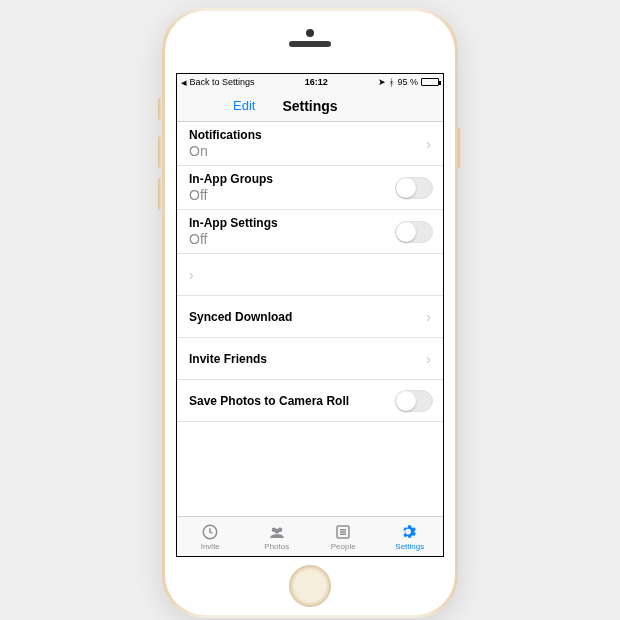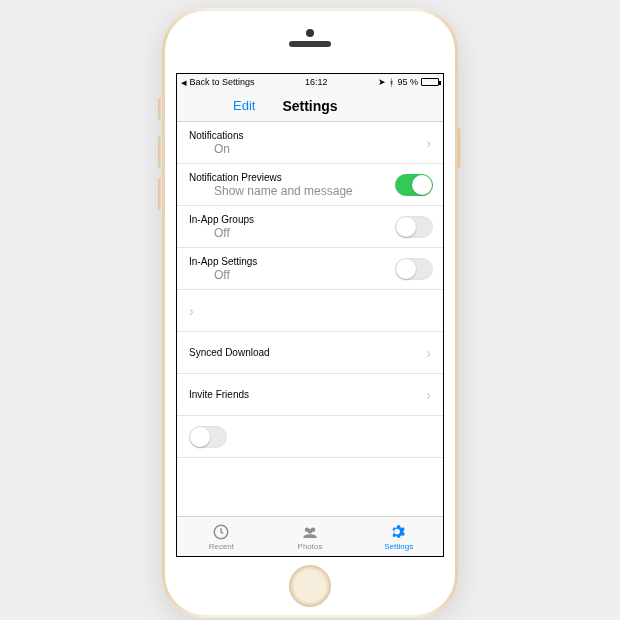--- a/index.html
+++ b/index.html
@@ -81,22 +81,22 @@
   }
   .navbar .title { font-weight:600; font-size:14px; }
   
   .list { flex:1; overflow:hidden; background:#fff; }
   .row {
     display:flex; align-items:center; justify-content:space-between;
     padding:6px 10px 6px 12px; min-height:42px;
     border-bottom:1px solid #e3e3e6;
   }
   .row .txt { display:flex; flex-direction:column; }
-  .row .label { font-size:10px; color:#000; }
-  .row .sub { font-size:12px; color:#8e8e93; margin-top:1px;margin-left:25px; }
+  .row .label { font-size:12px; color:#000;font-weight:bold; }
+  .row .sub { font-size:14px; color:#8e8e93; margin-top:1px; }
   .chevron { color:#c7c7cc; font-size:14px; padding-right:2px; }
   
   .toggle {
     width:38px; height:22px; border-radius:11px; background:#e9e9ea; position:relative;
     border:1px solid #e1e1e3;
   }
   .toggle .knob {
     position:absolute; top:0; left:0; width:20px; height:20px; background:#fff;
     border-radius:50%; box-shadow:0 1px 2px rgba(0,0,0,0.25);
   }
@@ -127,21 +127,21 @@
     <div class="speaker"></div>
     <div class="home"></div>
 
     <div class="screen">
 
       <div class="status">
         <div class="left">
           <span class="back-caret">◂</span>
           <span>Back to Settings</span>
         </div>
-        <div style="font-weight:400;">16:12</div>
+        <div style="font-weight:700;">16:12</div>
         <div class="right">
           <span>➤</span>
           <span style="font-size:10px;">ᚼ</span>
           <span>95 %</span>
           <span class="battery"><span class="fill"></span></span>
         </div>
       </div>
 
       <div class="navbar">
         <span class="edit">Edit</span>
@@ -151,29 +151,20 @@
       <div class="list">
 
         <div class="row">
           <div class="txt">
             <span class="label">Notifications</span>
             <span class="sub">On</span>
           </div>
           <span class="chevron">›</span>
         </div>
 
-        <div class="row">
-          <div class="txt">
-            <span class="label">Notification Previews</span>
-            <span class="sub">Show name and message</span>
-          </div>
-          <div class="toggle on">
-              <div class="knob"></div>
-            </div>
-        </div>
 
         <div class="row">
           <div class="txt">
             <span class="label">In-App Groups</span>
             <span class="sub">Off</span>
           </div>
           <div class="toggle">
               <div class="knob"></div>
             </div>
         </div>
@@ -200,44 +191,56 @@
         </div>
 
         <div class="row">
           <div class="txt">
             <span class="label">Invite Friends</span>
           </div>
           <span class="chevron">›</span>
         </div>
 
         <div class="row">
+          <div class="txt">
+            <span class="label">Save Photos to Camera Roll</span>
+          </div>
           <div class="toggle">
               <div class="knob"></div>
             </div>
         </div>
 
       </div>
 
       <div class="tabbar">
         <div class="tab">
           <svg viewBox="0 0 24 24">
               <circle cx="12" cy="12" r="9" fill="none" stroke="#8e8e93" stroke-width="2"></circle>
               <path d="M12 7v5l3 2" fill="none" stroke="#8e8e93" stroke-width="2"></path>
             </svg>
-          <span>Recent</span>
+          <span>Invite</span>
         </div>
         <div class="tab">
           <svg viewBox="0 0 24 24">
               <circle cx="8" cy="9" r="3" fill="#8e8e93"></circle>
               <circle cx="16" cy="9" r="3" fill="#8e8e93"></circle>
               <circle cx="12" cy="11" r="3.2" fill="#8e8e93"></circle>
               <path d="M3 20c0-3 3-5 9-5s9 2 9 5" fill="#8e8e93"></path>
             </svg>
           <span>Photos</span>
         </div>
+        <div class="tab">
+          <svg viewBox="0 0 24 24">
+              <rect x="4" y="4" width="16" height="16" rx="2" fill="none" stroke="#8e8e93" stroke-width="2"></rect>
+              <line x1="8" y1="9" x2="16" y2="9" stroke="#8e8e93" stroke-width="2"></line>
+              <line x1="8" y1="12" x2="16" y2="12" stroke="#8e8e93" stroke-width="2"></line>
+              <line x1="8" y1="15" x2="16" y2="15" stroke="#8e8e93" stroke-width="2"></line>
+            </svg>
+          <span>People</span>
+        </div>
         <div class="tab active">
           <svg viewBox="0 0 24 24">
               <path fill="#0a84ff" d="M12 8a4 4 0 1 0 0 8 4 4 0 0 0 0-8zm9 4a7 7 0 0 1-.1 1.1l2.1 1.6-2 3.4-2.5-1a7 7 0 0 1-1.9 1.1l-.4 2.6h-4l-.4-2.6A7 7 0 0 1 9.9 19l-2.5 1-2-3.4 2.1-1.6A7 7 0 0 1 7.4 12c0-.4 0-.7.1-1.1L5.4 9.3l2-3.4 2.5 1A7 7 0 0 1 11.8 5.8L12.2 3.2h4l.4 2.6a7 7 0 0 1 1.9 1.1l2.5-1 2 3.4-2.1 1.6c.1.4.1.7.1 1.1z" transform="translate(-2 0) scale(0.95)"></path>
             </svg>
           <span>Settings</span>
         </div>
       </div>
 
     </div>
   </div>

